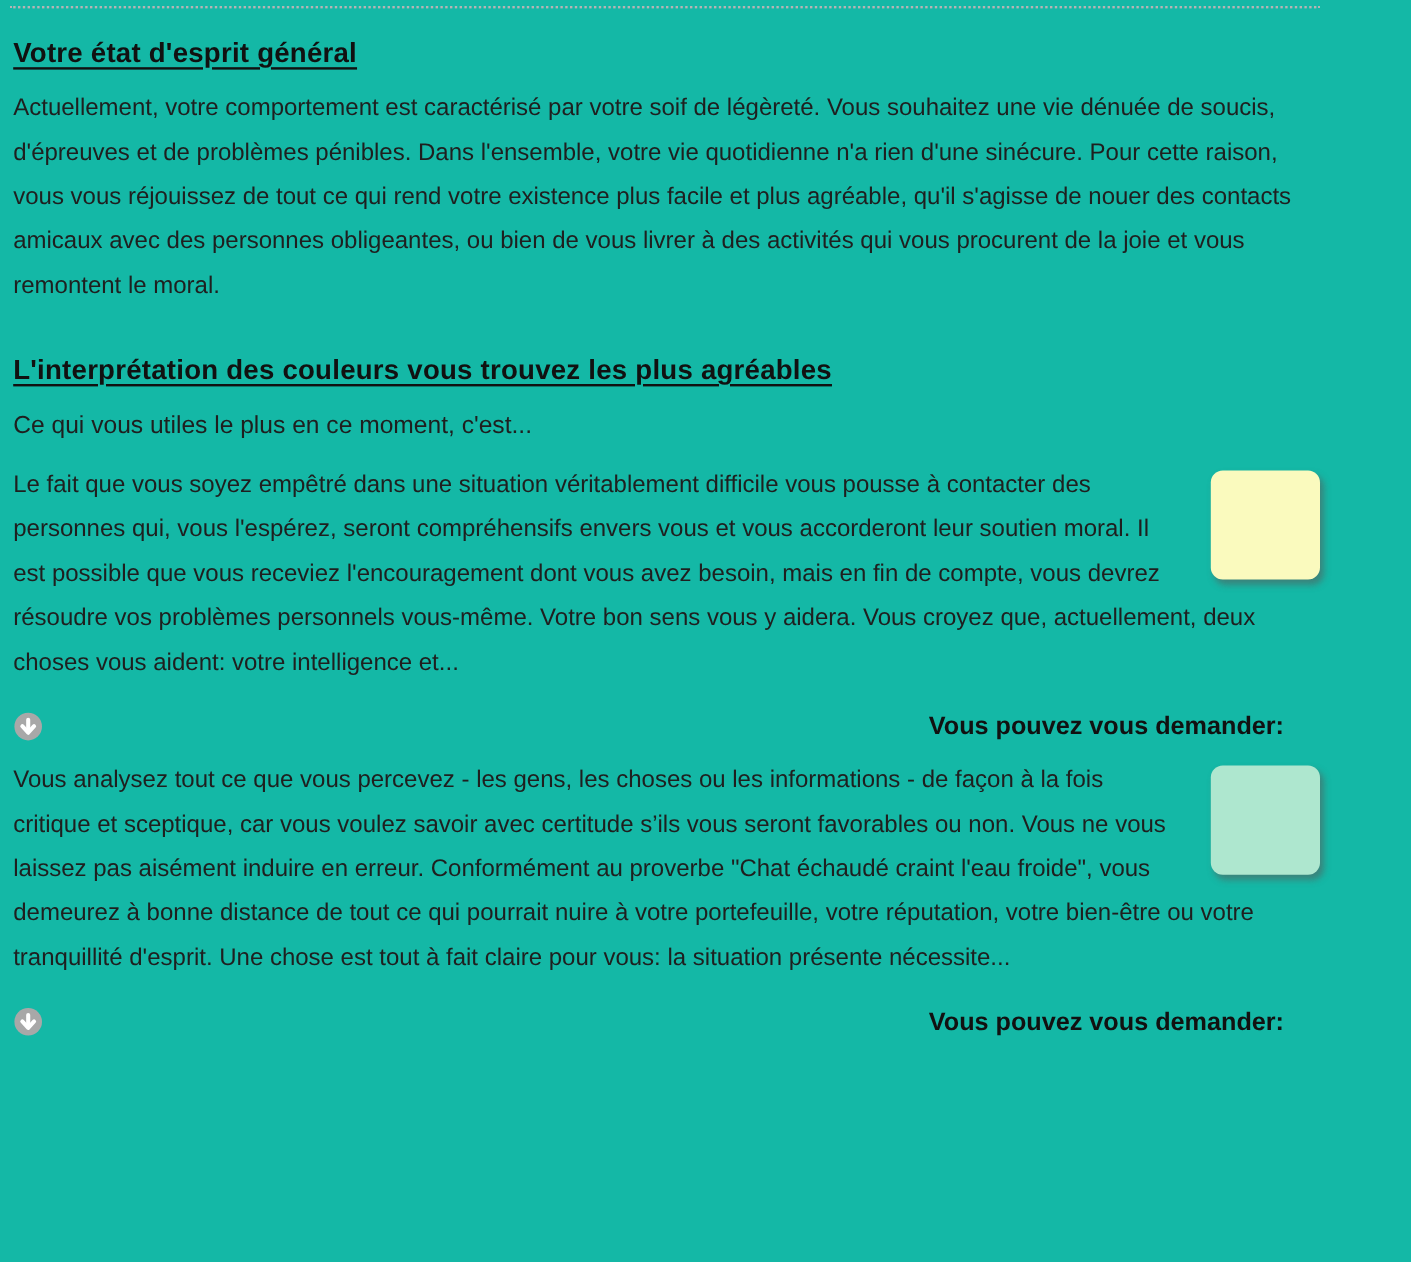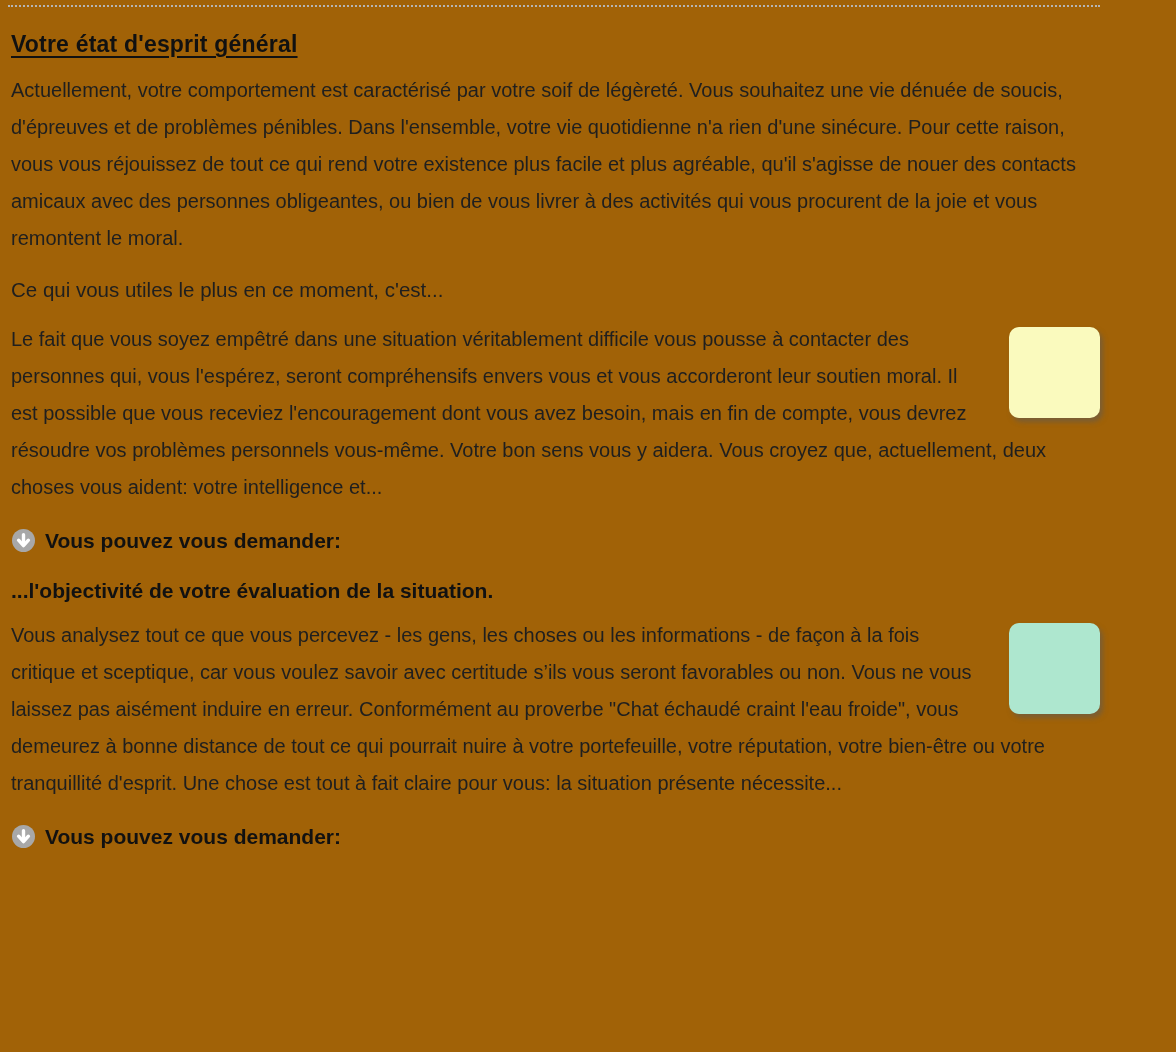--- a/index.html
+++ b/index.html
@@ -6,21 +6,21 @@
   html, body {
     margin: 0;
     padding: 0;
     background: #ffffff;
     font-family: "Liberation Sans", "DejaVu Sans", sans-serif;
     color: #1f1f1f;
   }
   .page {
     width: 1176px;
     min-height: 1052px;
-    background: #a16207;
+    background: #14b8a6;
     padding: 5px 0 24px 0;
   }
   .content {
     margin: 0 76px 0 8px;          
     border-top: 2px dotted #b5b5b5; 
     padding: 0 0 0 3px;
   }
   h2.section-title {
     font-size: 23px;
     font-weight: bold;
@@ -56,21 +56,21 @@
     float: right;
     width: 91px;
     height: 91px;
     border-radius: 10px;
     margin: 6px 0 14px 20px;
     box-shadow: 3px 4px 5px rgba(90, 90, 90, 0.55);
   }
   .ask-line {
     display: flex;
     align-items: center;
-    justify-content: flex-start;
+    justify-content: space-between;
     gap: 9px;
     padding-right: 30px;
     margin: 22px 0 4px 0;
     cursor: pointer;
   }
   .ask-line .ask-label {
     font-size: 21px;
     font-weight: bold;
     color: #111111;
   }
@@ -84,20 +84,21 @@
 </head>
 <body>
 
 <div class="page">
   <div class="content">
 
     <h2 class="section-title">Votre état d'esprit général</h2>
 
     <p class="body-text">Actuellement, votre comportement est caractérisé par votre soif de légèreté. Vous souhaitez une vie dénuée de soucis, d'épreuves et de problèmes pénibles. Dans l'ensemble, votre vie quotidienne n'a rien d'une sinécure. Pour cette raison, vous vous réjouissez de tout ce qui rend votre existence plus facile et plus agréable, qu'il s'agisse de nouer des contacts amicaux avec des personnes obligeantes, ou bien de vous livrer à des activités qui vous procurent de la joie et vous remontent le moral.</p>
 
+    <h2 class="section-title" style="margin-top: 38px;">L'interprétation des couleurs vous trouvez les plus agréables</h2>
 
     <p class="intro-text">Ce qui vous utiles le plus en ce moment, c'est...</p>
 
     <div class="item-block">
       <div class="item-body">
         <div class="color-swatch" style="background-color: rgb(250, 250, 190);"></div>
         <p class="body-text">Le fait que vous soyez empêtré dans une situation véritablement difficile vous pousse à contacter des personnes qui, vous l'espérez, seront compréhensifs envers vous et vous accorderont leur soutien moral. Il est possible que vous receviez l'encouragement dont vous avez besoin, mais en fin de compte, vous devrez résoudre vos problèmes personnels vous-même. Votre bon sens vous y aidera. Vous croyez que, actuellement, deux choses vous aident: votre intelligence et...</p>
       </div>
       <div class="ask-line">
         <span class="arrow-icon">
@@ -105,21 +106,20 @@
             <circle cx="12.5" cy="12.5" r="11.5" fill="#a8a8a8"></circle>
             <path d="M12.5 6.8 v8.2" stroke="#ffffff" stroke-width="3.4" stroke-linecap="round" fill="none"></path>
             <path d="M7.6 12.2 L12.5 17.6 L17.4 12.2" stroke="#ffffff" stroke-width="3.4" stroke-linecap="round" stroke-linejoin="round" fill="none"></path>
           </svg>
         </span>
         <span class="ask-label">Vous pouvez vous demander:</span>
       </div>
     </div>
 
     <div class="item-block">
-      <h3 class="sub-title">...l'objectivité de votre évaluation de la situation.</h3>
       <div class="item-body">
         <div class="color-swatch" style="background-color: rgb(174, 231, 207);"></div>
         <p class="body-text">Vous analysez tout ce que vous percevez - les gens, les choses ou les informations - de façon à la fois critique et sceptique, car vous voulez savoir avec certitude s’ils vous seront favorables ou non. Vous ne vous laissez pas aisément induire en erreur. Conformément au proverbe "Chat échaudé craint l'eau froide", vous demeurez à bonne distance de tout ce qui pourrait nuire à votre portefeuille, votre réputation, votre bien-être ou votre tranquillité d'esprit. Une chose est tout à fait claire pour vous: la situation présente nécessite...</p>
       </div>
       <div class="ask-line">
         <span class="arrow-icon">
           <svg viewBox="0 0 25 25" width="25" height="25" aria-hidden="true">
             <circle cx="12.5" cy="12.5" r="11.5" fill="#a8a8a8"></circle>
             <path d="M12.5 6.8 v8.2" stroke="#ffffff" stroke-width="3.4" stroke-linecap="round" fill="none"></path>
             <path d="M7.6 12.2 L12.5 17.6 L17.4 12.2" stroke="#ffffff" stroke-width="3.4" stroke-linecap="round" stroke-linejoin="round" fill="none"></path>

